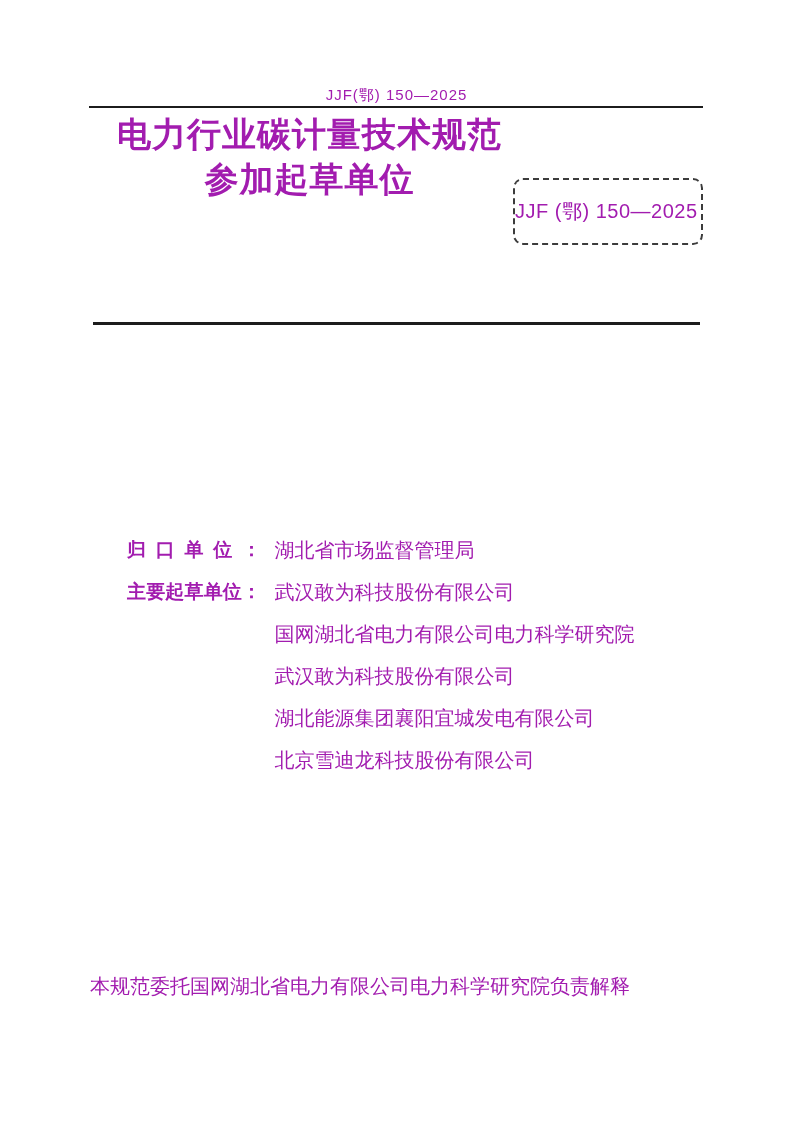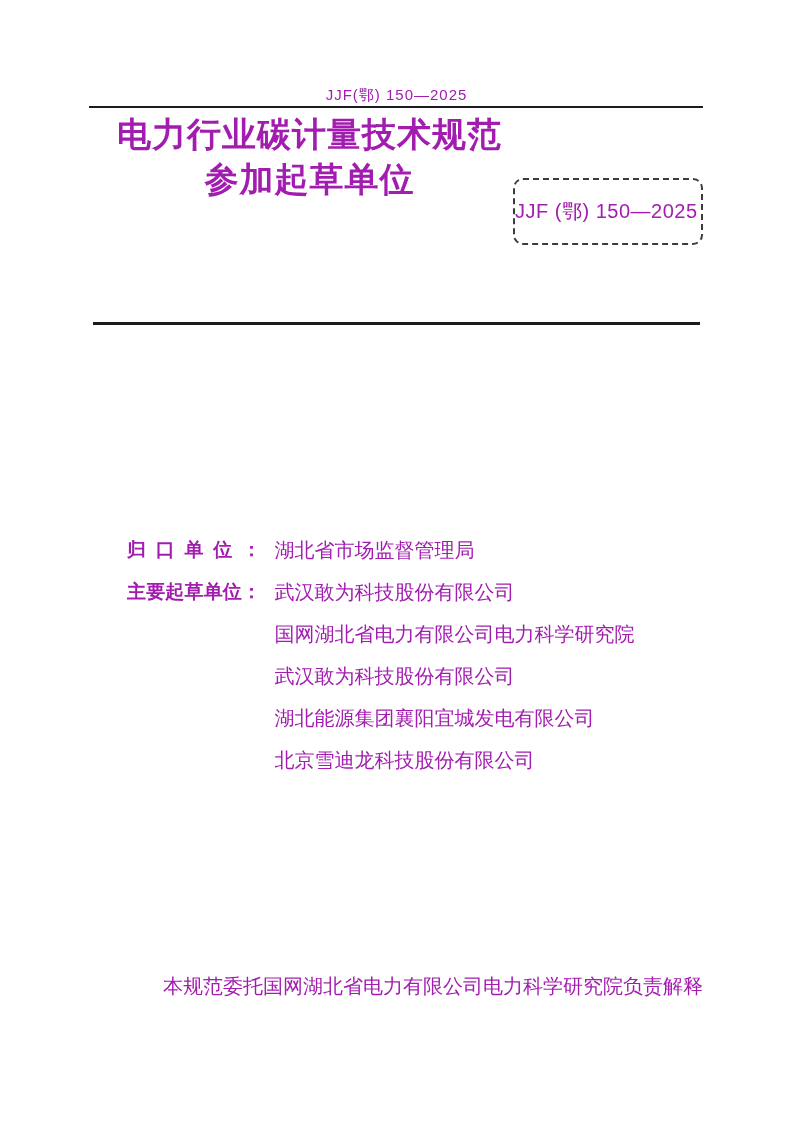--- a/index.html
+++ b/index.html
@@ -65,21 +65,21 @@
   }
   .credit-value {
     display:inline-block; margin-left:9px;
     font-size:20px;
     font-family:"Liberation Serif", serif;
     vertical-align:top;
   }
 
   .footer-note {
     position:absolute; left:90px; top:973px; width:613px;
-    text-align:right;
+    text-align:left;
     font-size:20px;
     font-family:"Liberation Serif", serif;
   }
 </style>
 </head>
 <body>
 
 <div class="page">
 
   <div class="header-code">JJF(鄂) 150—2025</div>

